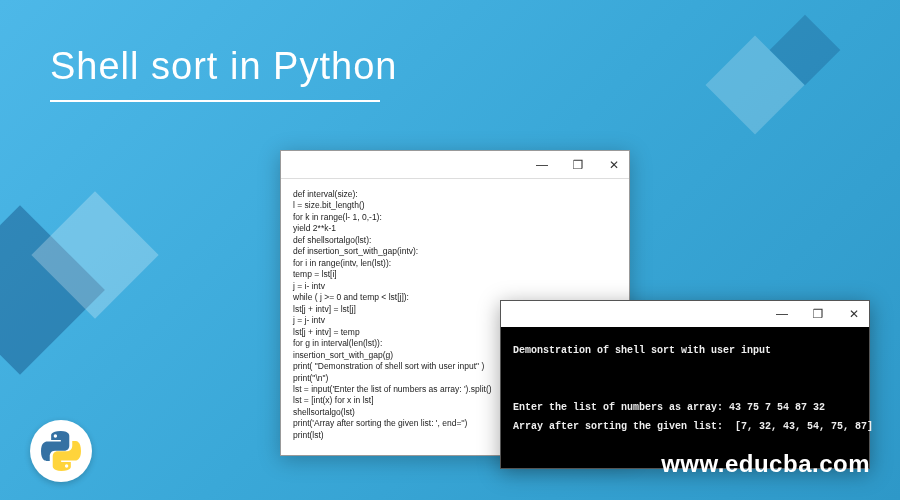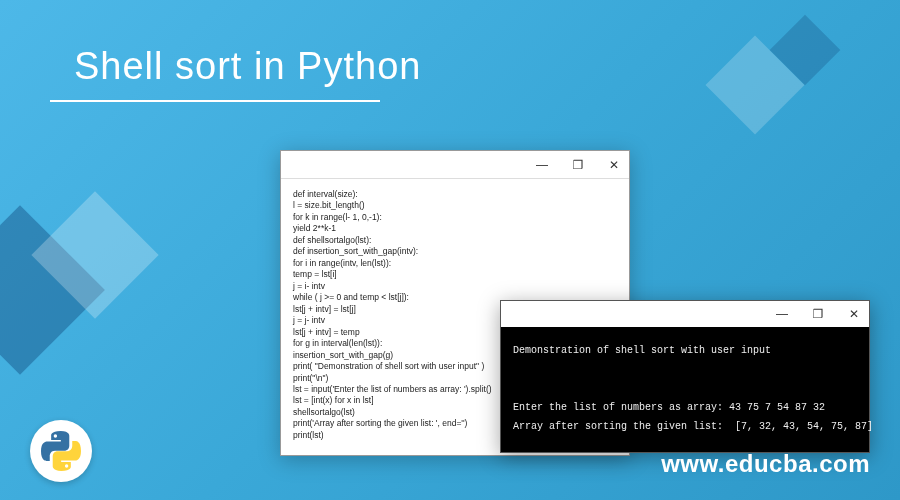--- a/index.html
+++ b/index.html
@@ -23,21 +23,20 @@
 .ds5 { width: 55px; height: 55px; bottom: 70px; right: 210px; background: rgba(255,255,255,0.15);}
 
 .title {
   position: absolute;
   top: 45px;
   left: 50px;
   color: #fff;
   font-size: 38px;
   font-weight: 400;
   letter-spacing: 1px;
-  margin-left: 24px;
 }
 .title-underline {
   position: absolute;
   top: 100px;
   left: 50px;
   width: 330px;
   height: 2px;
   background: #fff;
 }
 
@@ -82,27 +81,27 @@
 .term-titlebar {
   height: 26px;
   background: #fff;
   display:flex;
   justify-content:flex-end;
   align-items:center;
   padding: 0 4px;
   gap:14px;
 }
 .term-body {
-  padding: 14px 12px 16px 12px;
+  padding: 14px 12px 32px 12px;
   font-family: "Consolas","Courier New",monospace;
   font-size: 10px;
   line-height: 1.9;
   color: #eee;
   white-space: pre;
-  font-weight: normal;
+  font-weight: bold;
 }
 
 .logo {
   position: absolute;
   bottom: 18px;
   left: 30px;
   width: 62px;
   height: 62px;
   border-radius: 50%;
   background: #fff;

